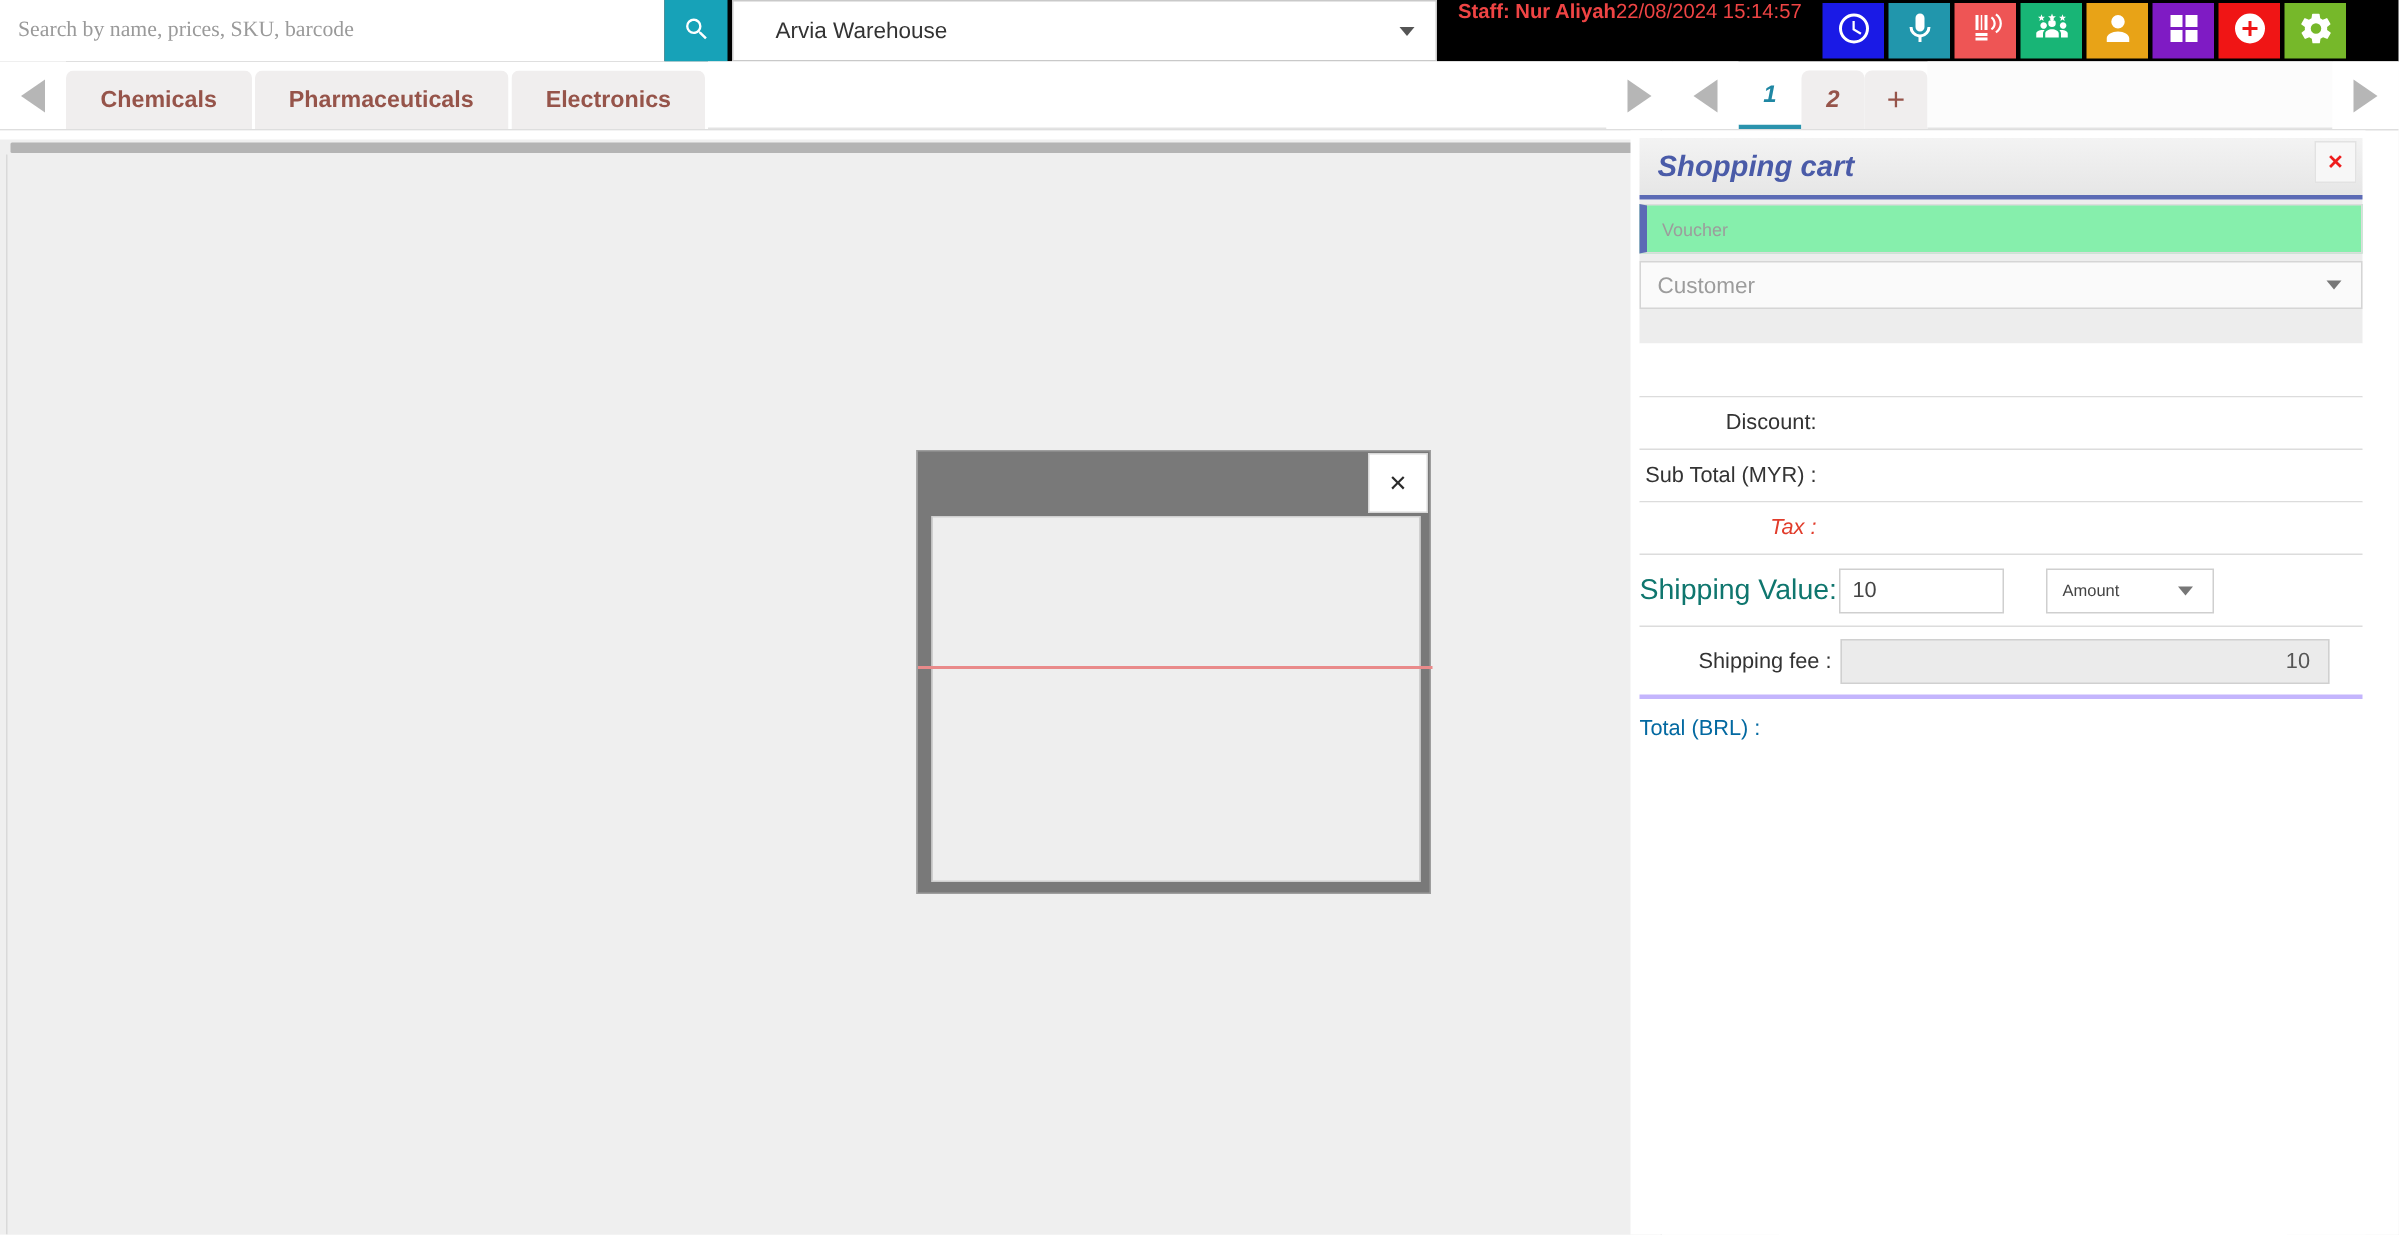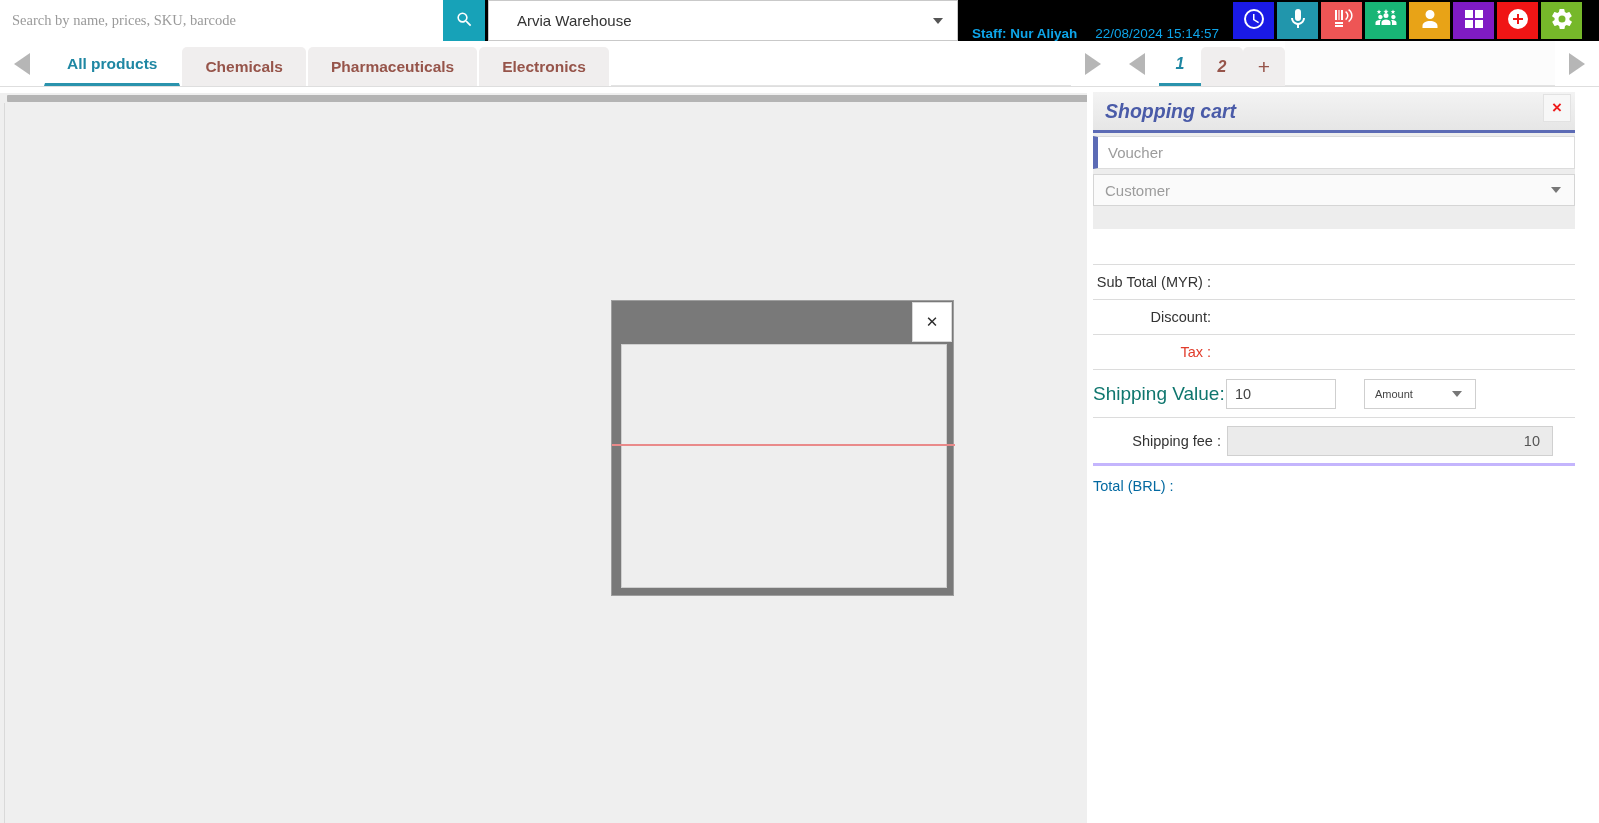--- a/index.html
+++ b/index.html
@@ -45,22 +45,22 @@
     white-space: nowrap; overflow: hidden;
   }
   .wh-caret {
     width: 0; height: 0; margin-right: 14px;
     border-left: 5px solid transparent;
     border-right: 5px solid transparent;
     border-top: 6px solid #555;
   }
 
   .staff-info {
-    display: flex; align-items: flex-end; color: #0ea5e9;
-    margin-left: 14px; gap: 18px; white-space: nowrap;
+    display: flex; align-items: flex-start; color: #ef4444;
+    margin-left: 14px; white-space: nowrap;
   }
   .staff-name { font-size: 13.5px; font-weight: bold; }
   .staff-date { font-size: 13.5px; }
 
   .icon-row { display: flex; align-items: center; margin-left: 14px; gap: 3px; }
   .icon-btn {
     width: 41px; height: 37px; border: none; cursor: pointer;
     display: flex; align-items: center; justify-content: center;
   }
   .icon-btn svg { width: 24px; height: 24px; fill: #ffffff; }
@@ -191,24 +191,24 @@
   .cart-close {
     position: absolute; right: 4px; top: 2px;
     width: 28px; height: 28px;
     background: #f7f7f7; border: 1px solid #e2e2e2;
     display: flex; align-items: center; justify-content: center;
     color: #ee1c1c; font-size: 17px; font-weight: bold; cursor: pointer;
   }
   .voucher-row { background: #ededed; padding: 3px 0 5px 0; }
   .voucher-input {
     width: 100%; height: 33px;
-    background: #ffffff; border: 1px solid #dcdcdc;
+    background: #86efac; border: 1px solid #dcdcdc;
     border-left: 5px solid #5c6bb5;
     font-family: "Liberation Sans", sans-serif;
-    font-size: 15px; color: #444; padding: 0 10px; outline: none;
+    font-size: 12px; color: #444; padding: 0 10px; outline: none;
   }
   .voucher-input::placeholder { color: #9c9c9c; }
   .customer-row { background: #ededed; padding: 0 0 23px 0; }
   .customer-select {
     position: relative; width: 100%; height: 32px;
     background: #fafafa; border: 1px solid #d5d5d5;
     display: flex; align-items: center; cursor: pointer;
   }
   .customer-text { font-size: 15px; color: #9c9c9c; padding-left: 11px; flex: 1; }
   .sel-caret {
@@ -223,21 +223,21 @@
 
   .sum-row {
     display: flex; align-items: center;
     height: 35px; border-bottom: 1px solid #dcdcdc;
     background: #ffffff;
   }
   .sum-label {
     width: 118px; text-align: right; padding-right: 0;
     font-size: 14.5px; color: #333; white-space: nowrap;
   }
-  .sum-label.tax { color: #e13c2b; }
+  .sum-label.tax { color: #e13c2b; font-style: italic; }
   .sum-value { flex: 1; font-size: 14.5px; color: #333; padding-left: 8px; }
 
   .ship-row {
     display: flex; align-items: center;
     height: 48px; border-bottom: 1px solid #dcdcdc;
     background: #ffffff;
   }
   .ship-label {
     width: 130px; text-align: center; font-size: 19px; color: #0f766e;
     white-space: nowrap;
@@ -364,23 +364,20 @@
     </button>
   </div>
 </div>
 
 <div id="tabbar">
   <button class="arrow-btn">
     <span class="tri tri-left"></span>
   </button>
 
   <div class="tabs">
-    <div class="tab active">
-      <span>All products</span>
-    </div>
     <div class="tab">
       <span>Chemicals</span>
     </div>
     <div class="tab">
       <span>Pharmaceuticals</span>
     </div>
     <div class="tab">
       <span>Electronics</span>
     </div>
   </div>
@@ -441,26 +438,26 @@
   <div class="customer-row">
     <div class="customer-select">
       <span class="customer-text">Customer</span>
       <span class="sel-caret"></span>
     </div>
   </div>
 
   <div class="cart-items"></div>
 
   <div class="sum-row">
+    <span class="sum-label">Discount:</span>
+    <span class="sum-value"></span>
+  </div>
+
+  <div class="sum-row">
     <span class="sum-label">Sub Total (MYR) :</span>
-    <span class="sum-value"></span>
-  </div>
-
-  <div class="sum-row">
-    <span class="sum-label">Discount:</span>
     <span class="sum-value"></span>
   </div>
 
   <div class="sum-row">
     <span class="sum-label tax">Tax :</span>
     <span class="sum-value"></span>
   </div>
 
   <div class="ship-row">
     <span class="ship-label">Shipping Value:</span>

